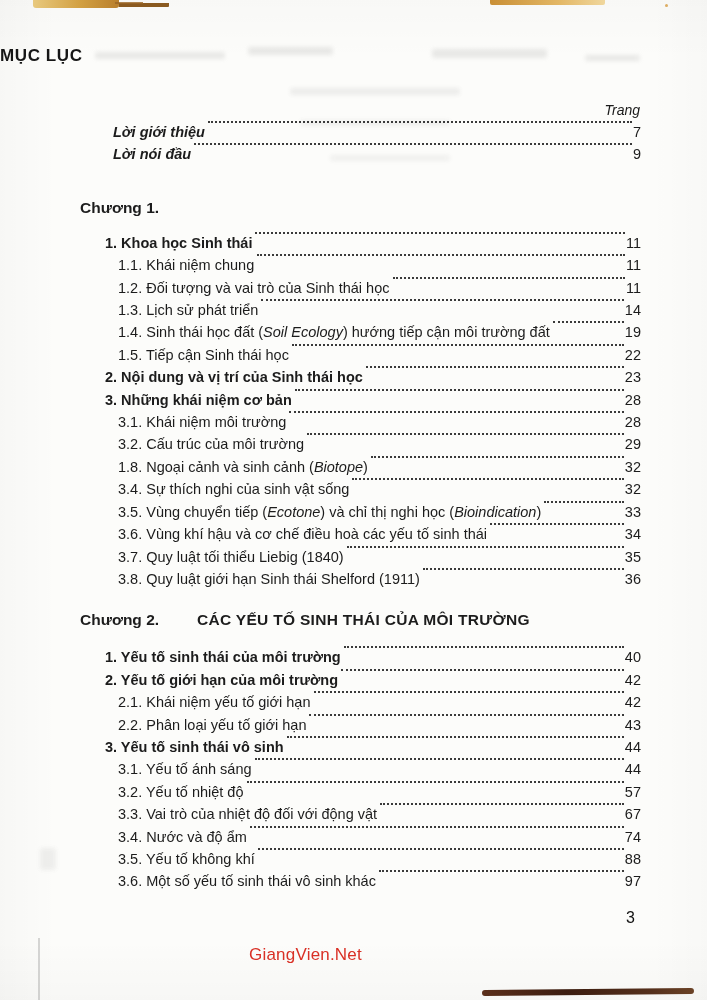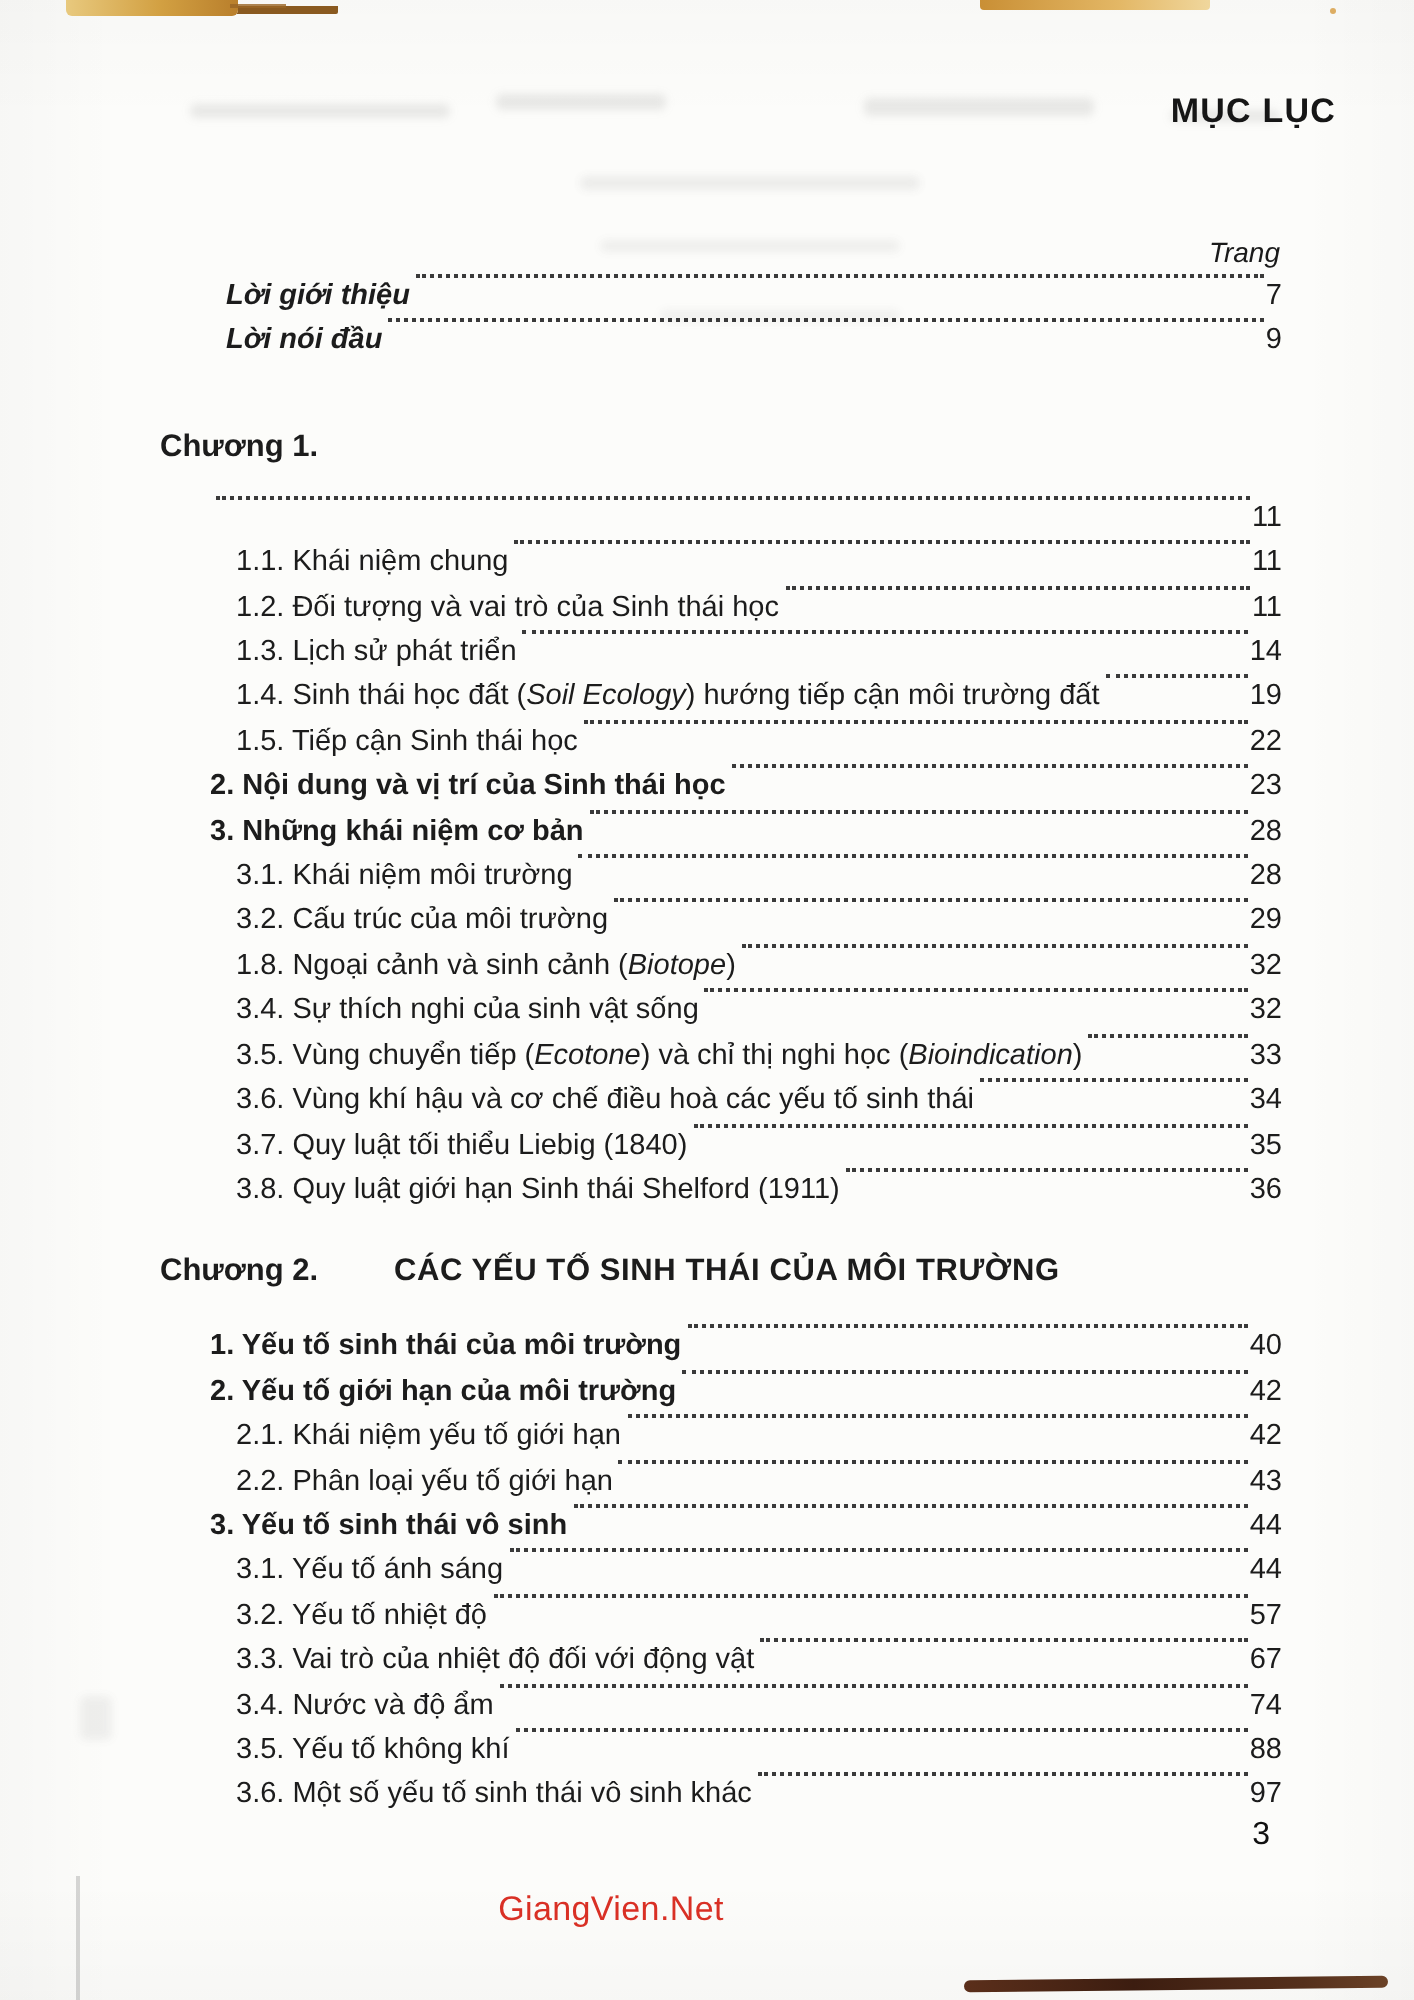--- a/index.html
+++ b/index.html
@@ -11,25 +11,25 @@
   }
   .paper{
     position:absolute;inset:0;
     background:
       linear-gradient(180deg, rgba(0,0,0,0.015) 0%, rgba(0,0,0,0) 6%, rgba(0,0,0,0) 94%, rgba(0,0,0,0.02) 100%),
       linear-gradient(90deg, rgba(0,0,0,0.02) 0%, rgba(0,0,0,0) 8%, rgba(0,0,0,0) 92%, rgba(0,0,0,0.015) 100%),
       #fcfcfa;
   }
   .doc-title{
     position:absolute;top:46px;left:0;width:668px;
-    text-align:right;font-size:17px;font-weight:700;letter-spacing:.6px;
+    text-align:left;font-size:17px;font-weight:700;letter-spacing:.6px;
     color:#161616;
   }
   .content{
-    position:absolute;left:80px;right:66px;top:118px;
+    position:absolute;left:80px;right:66px;top:102px;
   }
   .page-col-header{
     text-align:right;font-style:italic;font-size:14px;
     padding-right:1px;margin-bottom:3px;color:#1a1a1a;
   }
   .toc-row{display:flex;align-items:flex-start;line-height:22.4px;font-size:14.5px;}
   .toc-text{white-space:nowrap;}
   .toc-row .it{font-style:italic;}
   .toc-row.b .toc-text{font-weight:700;}
   .toc-row.lv1{padding-left:25px;}
@@ -117,20 +117,21 @@
         <span class="toc-page">9</span>
       </div>
     </div>
 
   <div class="chapter ch1">
     <div class="chapter-heading">
       <span class="chapter-label">Chương 1.</span>
     </div>
     <div class="toc-items">
         <div class="toc-row lv1 b">
+          <span class="toc-text"><span>1. Khoa học Sinh thái</span></span>
           <span class="dots"></span>
           <span class="toc-page">11</span>
         </div>
         <div class="toc-row lv2">
           <span class="toc-text"><span>1.1. Khái niệm chung</span></span>
           <span class="dots"></span>
           <span class="toc-page">11</span>
         </div>
         <div class="toc-row lv2">
           <span class="toc-text"><span>1.2. Đối tượng và vai trò của Sinh thái học</span></span>

